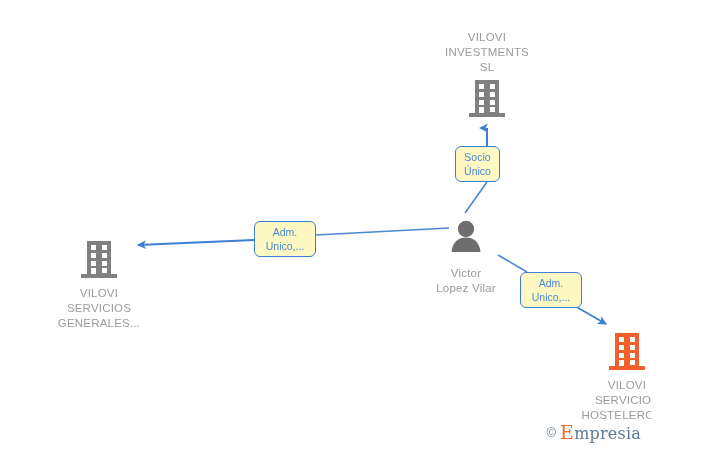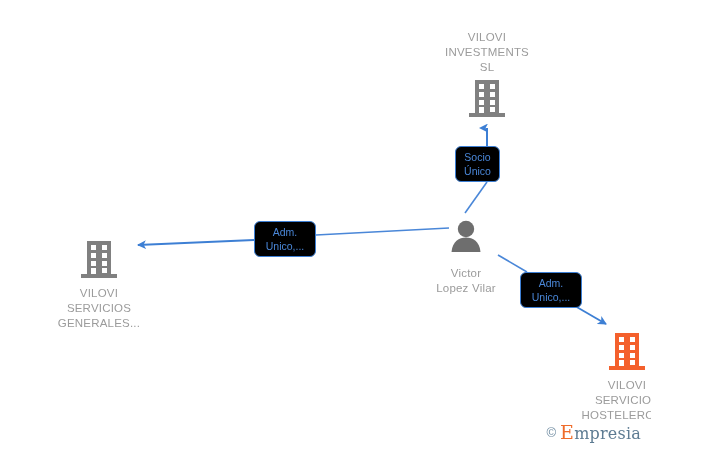--- a/index.html
+++ b/index.html
@@ -44,21 +44,21 @@
     white-space: pre-line;
     font-weight: normal;
   }
   .node .caption.above { margin-bottom: 2px; }
   .node .caption.below { margin-top: 6px; }
 
   .edge-label {
     position: absolute;
     border: 1.4px solid #3d7fd4;
     border-radius: 6px;
-    background: #000000;
+    background: #fef9c3;
     color: #4a87d8;
     font-size: 10.5px;
     line-height: 14px;
     text-align: center;
     padding: 3px 7px 4px 7px;
     white-space: pre-line;
     box-sizing: border-box;
   }
   #watermark {
     position: absolute;

